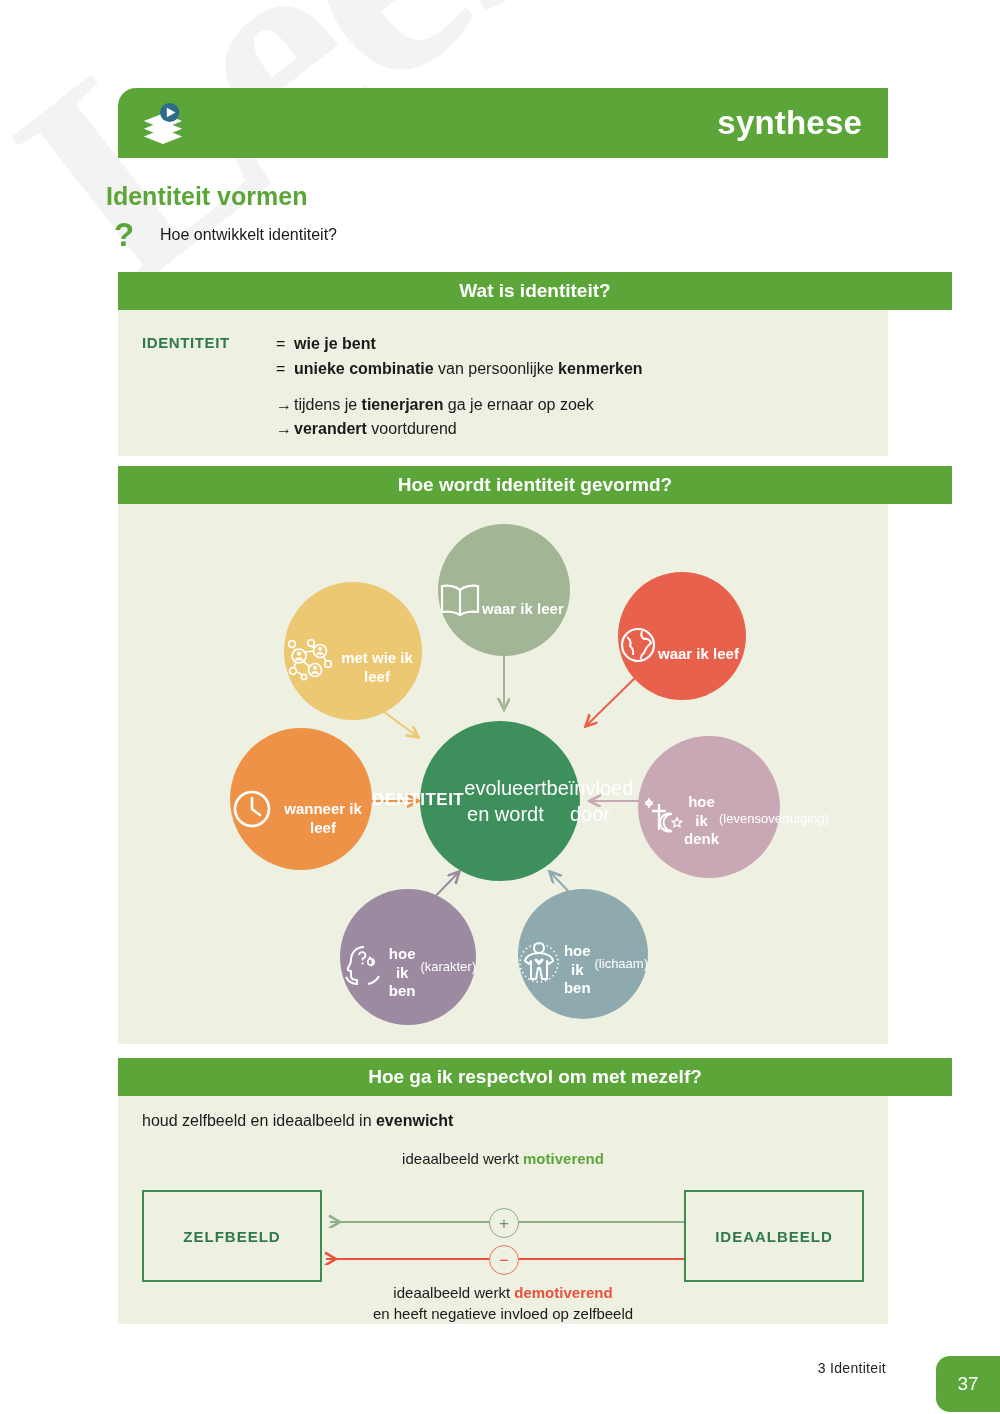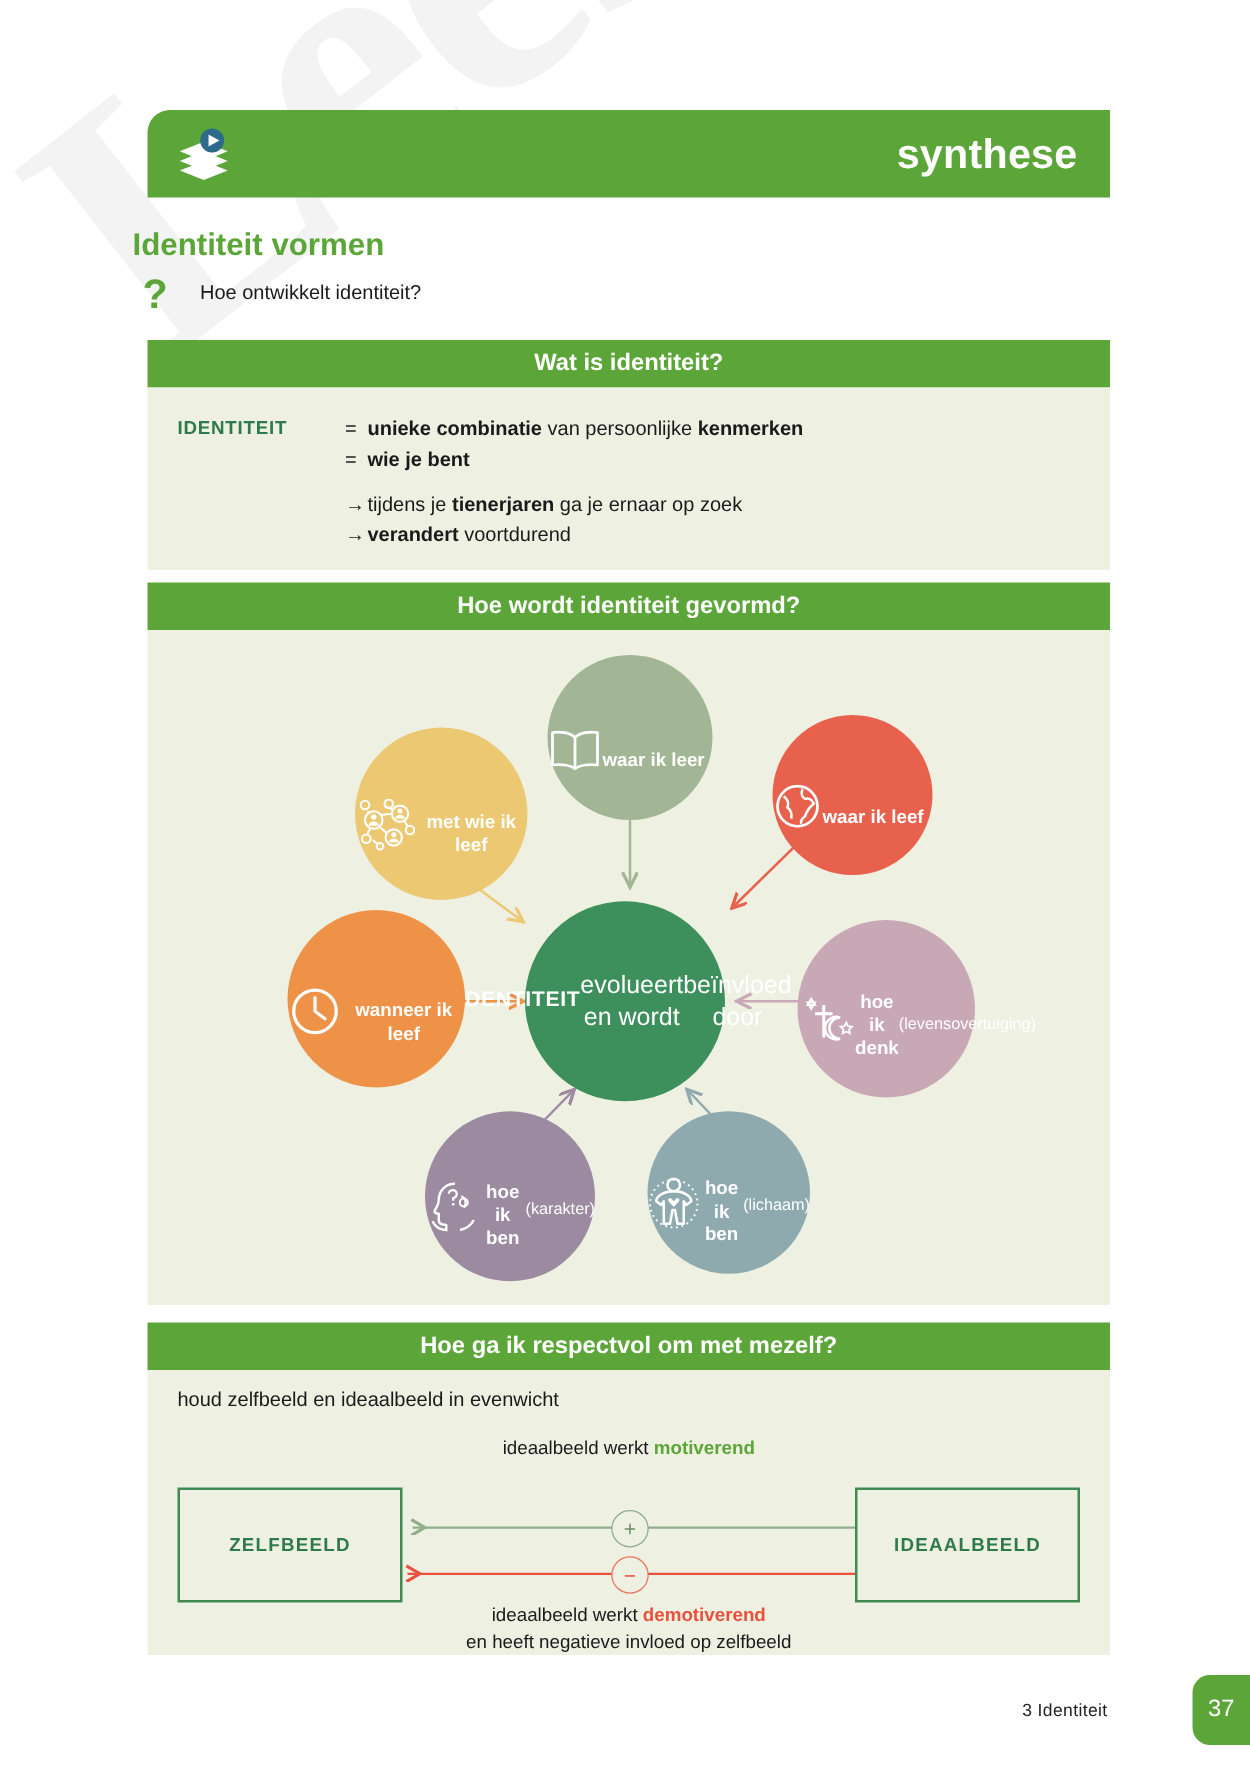--- a/index.html
+++ b/index.html
@@ -50,21 +50,21 @@
   }
   .q-row{position:absolute;left:114px;top:218px;display:flex;align-items:center;}
   .q-mark{
     color:#5CA639;font-size:33px;font-weight:700;line-height:1;
     width:46px;display:block;
   }
   .q-text{color:#1a1a1a;font-size:16px;}
 
   
   .band{
-    position:absolute;left:118px;width:770px;height:38px;
+    position:absolute;left:118px;width:834px;height:38px;
     background:#5CA639;color:#fff;
     display:flex;align-items:center;justify-content:center;
     font-size:19px;font-weight:700;
     box-sizing:border-box;
   }
   .panel{
     position:absolute;left:118px;width:770px;
     background:#EEF0E2;
     box-sizing:border-box;
   }
@@ -96,21 +96,21 @@
   }
   .node.center .ctitle{font-size:17px;font-weight:700;letter-spacing:.5px;margin-bottom:2px;}
   .node.center .cbody{font-size:20px;font-weight:400;line-height:1.3;}
   .arrows{position:absolute;inset:0;}
 
   
   .balance{position:relative;width:770px;height:228px;}
   .bal-lead{
     position:absolute;left:24px;top:16px;font-size:16px;color:#1a1a1a;
   }
-  .bal-lead b{font-weight:400;}
+  .bal-lead b{font-weight:700;}
   .bbox{
     position:absolute;width:180px;height:92px;
     border:2px solid #3E8A52;background:#EEF0E2;
     display:flex;align-items:center;justify-content:center;
     color:#2F7A4C;font-size:15px;font-weight:700;letter-spacing:1px;
     box-sizing:border-box;
   }
   .bal-txt{position:absolute;text-align:center;font-size:15px;color:#1a1a1a;line-height:1.4;width:430px;}
   .bal-txt .pos{color:#5CA639;font-weight:700;}
   .bal-txt .neg{color:#E8513C;font-weight:700;}
@@ -121,22 +121,22 @@
   }
   .sign.plus{border:1.5px solid #8FAE8C;color:#6d8f6b;}
   .sign.minus{border:1.5px solid #E8785F;color:#E8513C;}
 
   
   .foot-txt{
     position:absolute;right:114px;bottom:38px;
     font-size:14px;color:#222;letter-spacing:.3px;
   }
   .foot-num{
-    position:absolute;right:0;bottom:18px;
-    width:46px;height:56px;background:#5CA639;
+    position:absolute;right:0;bottom:2px;
+    width:64px;height:56px;background:#5CA639;
     border-top-left-radius:14px;border-bottom-left-radius:14px;
     color:#fff;font-size:19px;
     display:flex;align-items:center;justify-content:center;
   }
 </style>
 </head>
 <body>
 
 <div class="page">
 
@@ -160,24 +160,24 @@
     <span class="q-mark">?</span>
     <span class="q-text">Hoe ontwikkelt identiteit?</span>
   </div>
 
   <div class="band" style="top:272px;">Wat is identiteit?</div>
   <div class="panel" style="top:310px;height:146px;">
     <div class="def">
       <div class="def-term">IDENTITEIT</div>
       <div class="def-body">
         <div>
-          <span class="eq">=</span><span><b>unieke combinatie</b> van persoonlijke <b>kenmerken</b></span>
+          <span class="eq">=</span><span><b>wie je bent</b></span>
         </div>
         <div>
-          <span class="eq">=</span><span><b>wie je bent</b></span>
+          <span class="eq">=</span><span><b>unieke combinatie</b> van persoonlijke <b>kenmerken</b></span>
         </div>
         <div class="def-gap"></div>
         <div>
           <span class="ar">→</span><span>tijdens je <b>tienerjaren</b> ga je ernaar op zoek</span>
         </div>
         <div>
           <span class="ar">→</span><span><b>verandert</b> voortdurend</span>
         </div>
       </div>
     </div>

